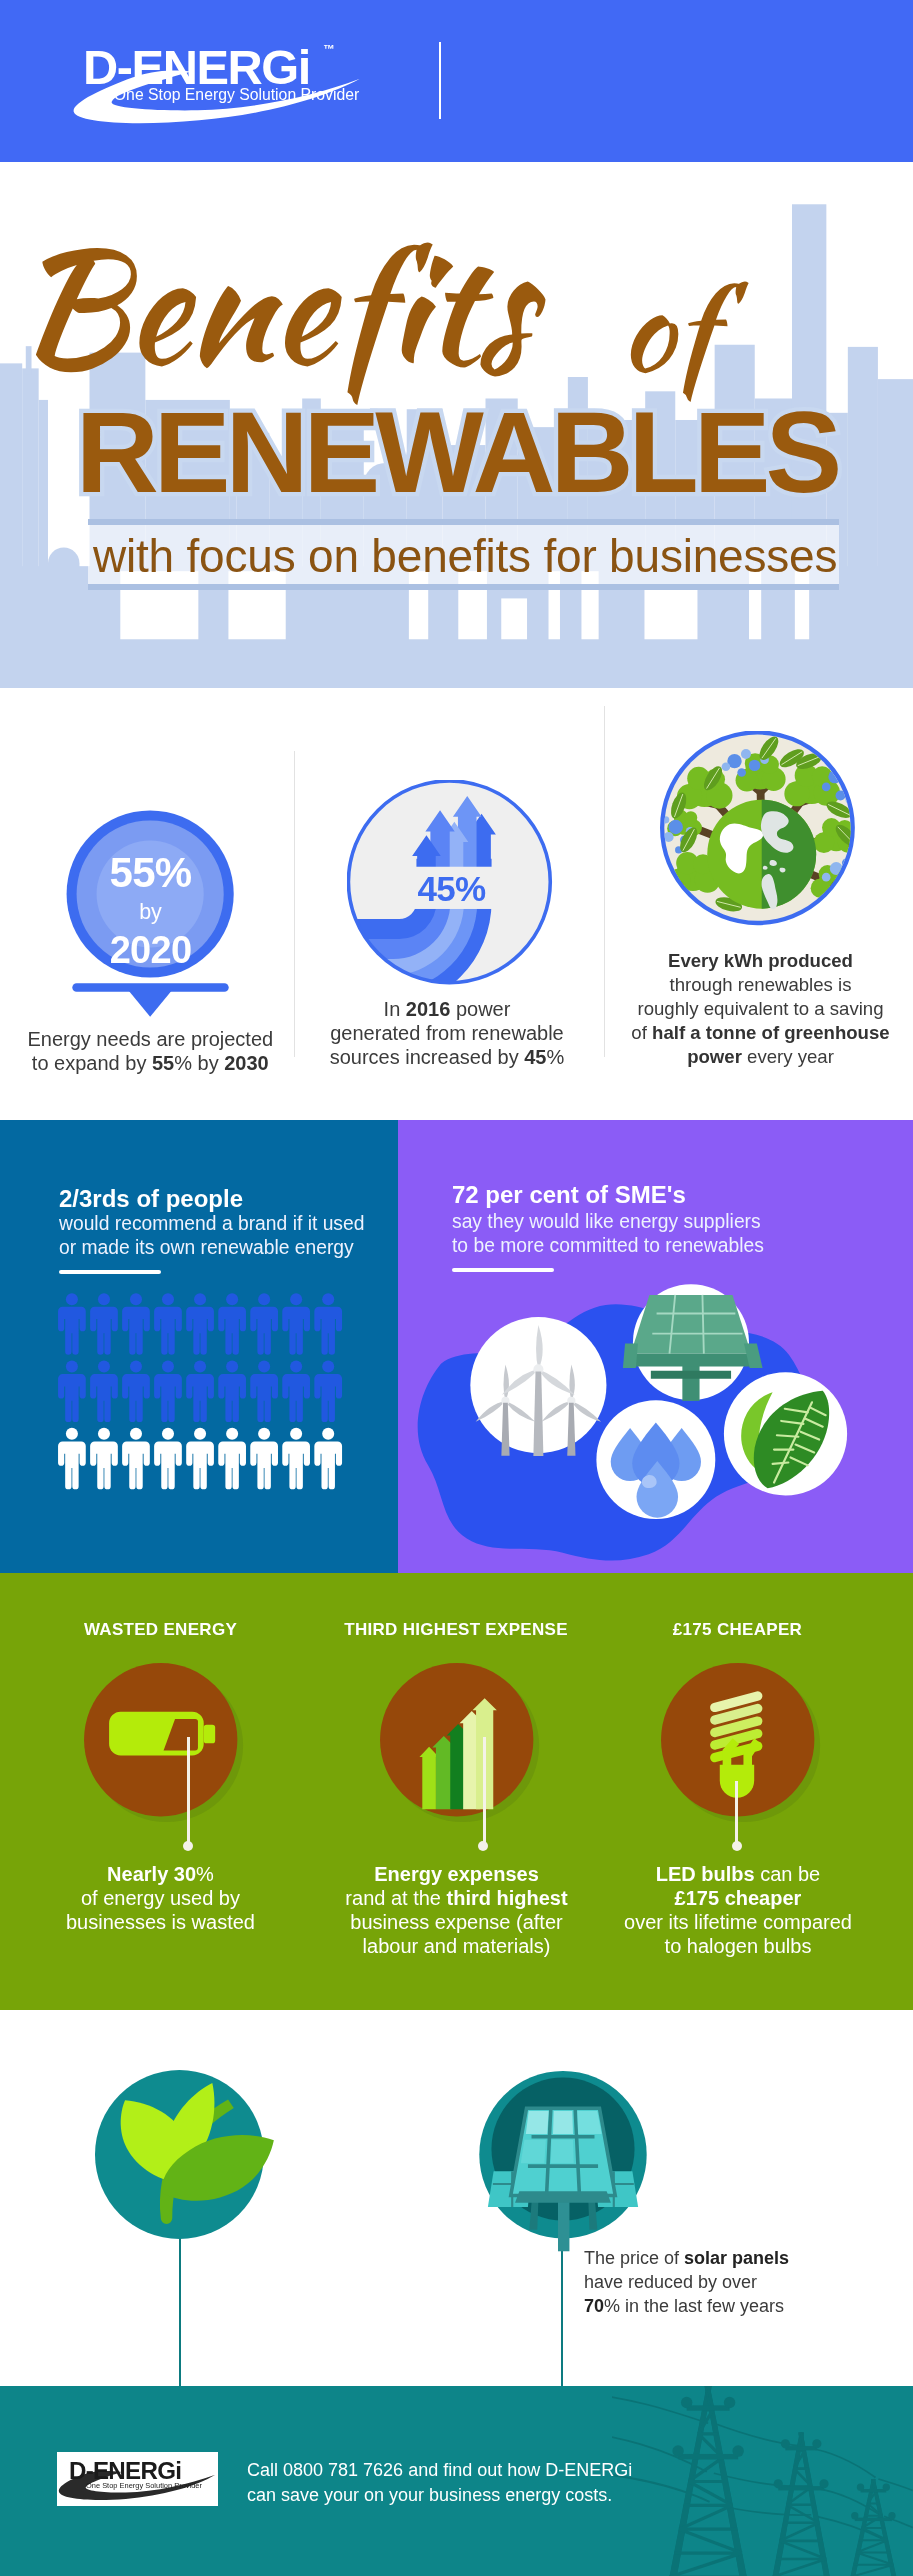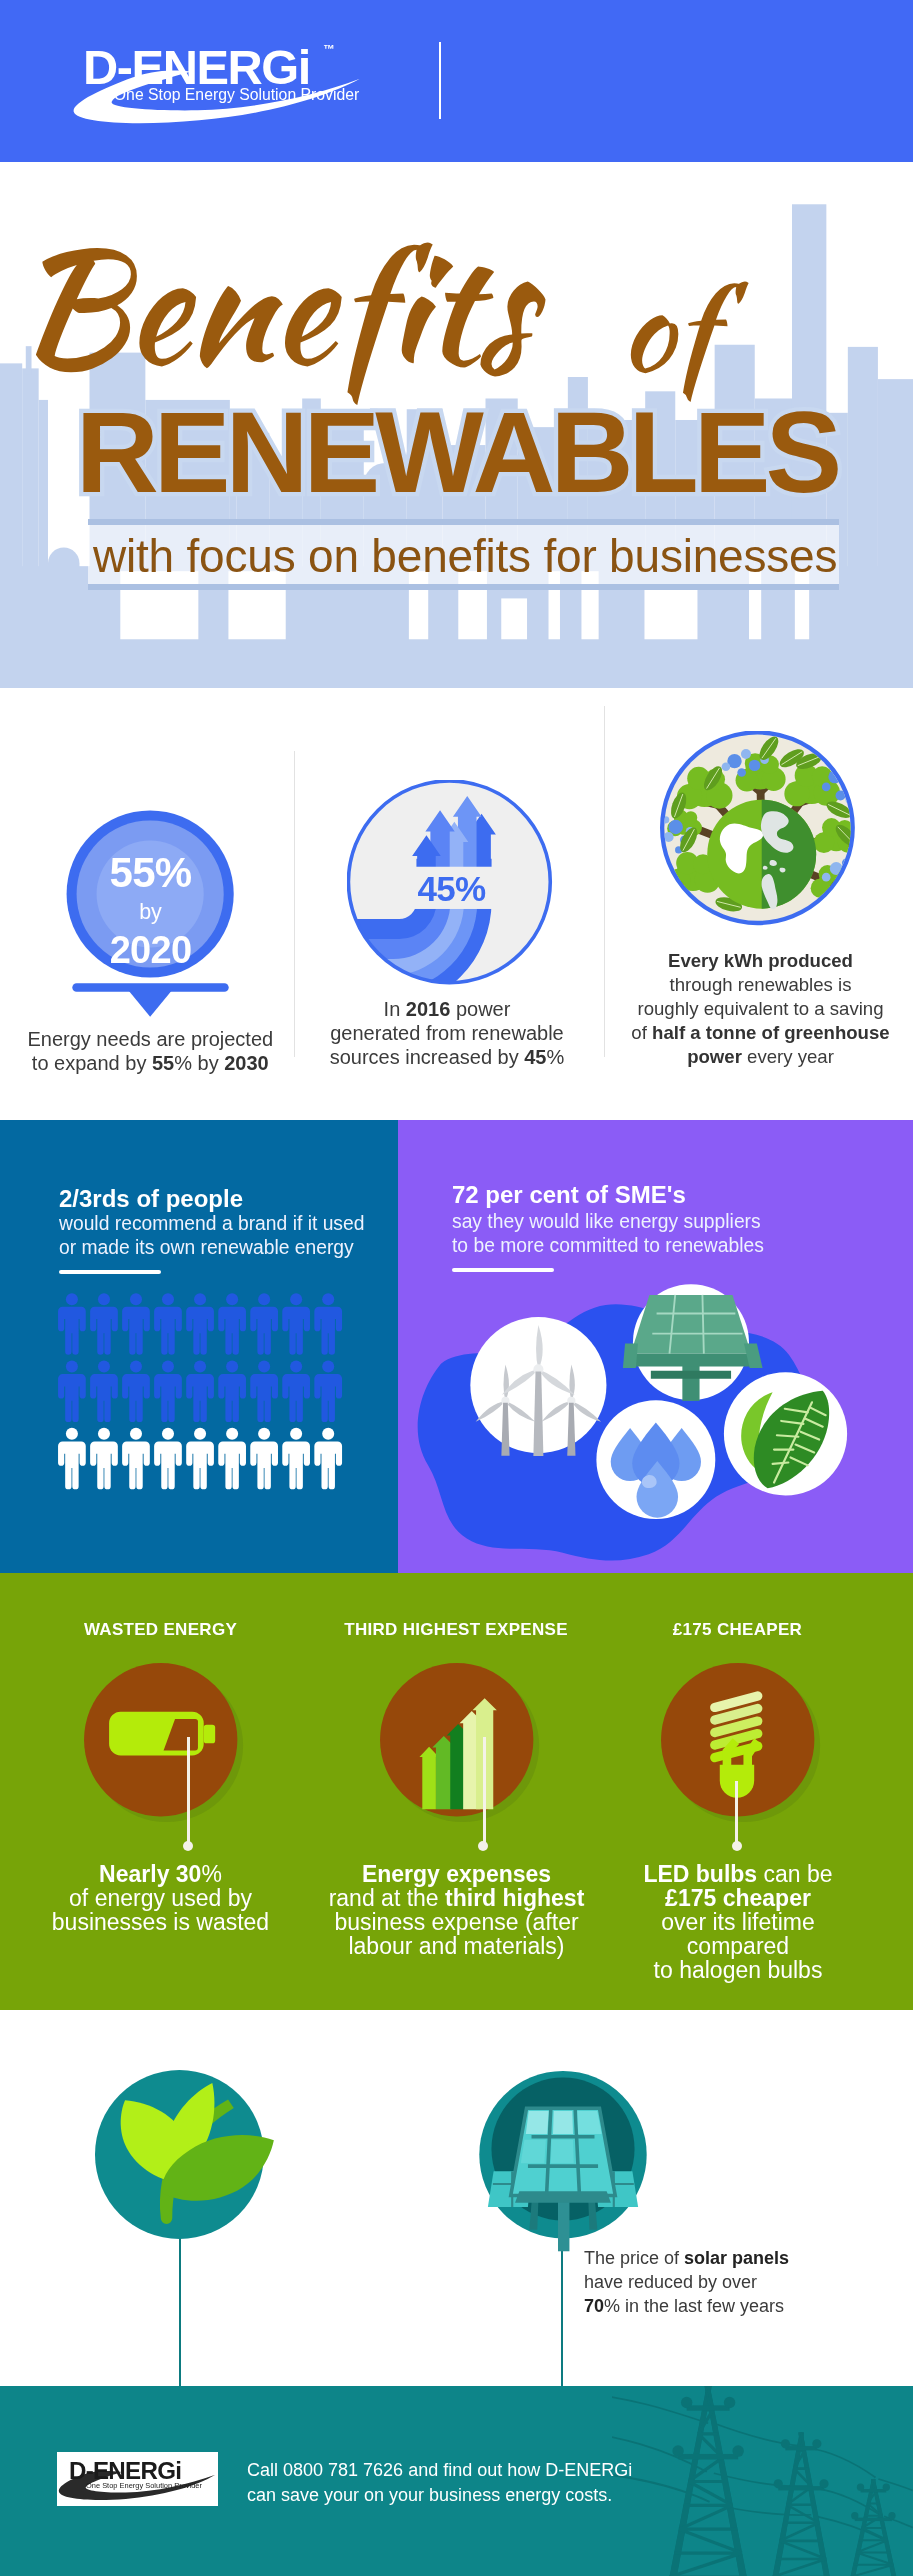--- a/index.html
+++ b/index.html
@@ -44,21 +44,21 @@
 .panels { position:relative; width:913px; height:453px; }
 .pL { position:absolute; left:0; top:0; width:398px; height:453px; background:#0369a1; }
 .pR { position:absolute; left:398px; top:0; width:515px; height:453px; background:#8b5cf6; }
 .p-head { font-size:24px; font-weight:700; color:#fff; line-height:1; }
 .p-sub { font-size:19.3px; color:#eef2fe; line-height:23.6px; font-weight:400; }
 .p-rule { width:102px; height:4.3px; background:#fff; border-radius:2.1px; }
 
 
 .green { position:relative; width:913px; height:437px; background:#77a408; }
 .g-title { position:absolute; text-align:center; font-size:17px; font-weight:700; color:#fff; letter-spacing:0.3px; line-height:1; }
-.g-cap { position:absolute; text-align:center; font-size:23px; line-height:24px; color:#fff; }
+.g-cap { position:absolute; text-align:center; font-size:20px; line-height:24px; color:#fff; }
 .g-cap b { font-weight:700; }
 .g-stem { position:absolute; width:2.9px; background:#f4f2e8; }
 .g-dot { position:absolute; width:10px; height:10px; border-radius:50%; background:#f4f2e8; }
 
 
 .tealsec { position:relative; width:913px; height:376px; background:#fff; }
 .t-stem { position:absolute; width:2.1px; background:#0d7b80; }
 .t-cap { position:absolute; font-size:18px; line-height:24px; color:#3b3b3b; }
 .t-cap b { font-weight:700; color:#222; }
 

